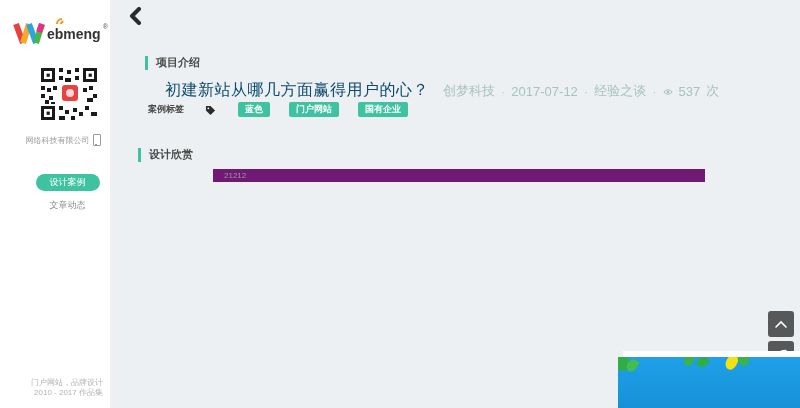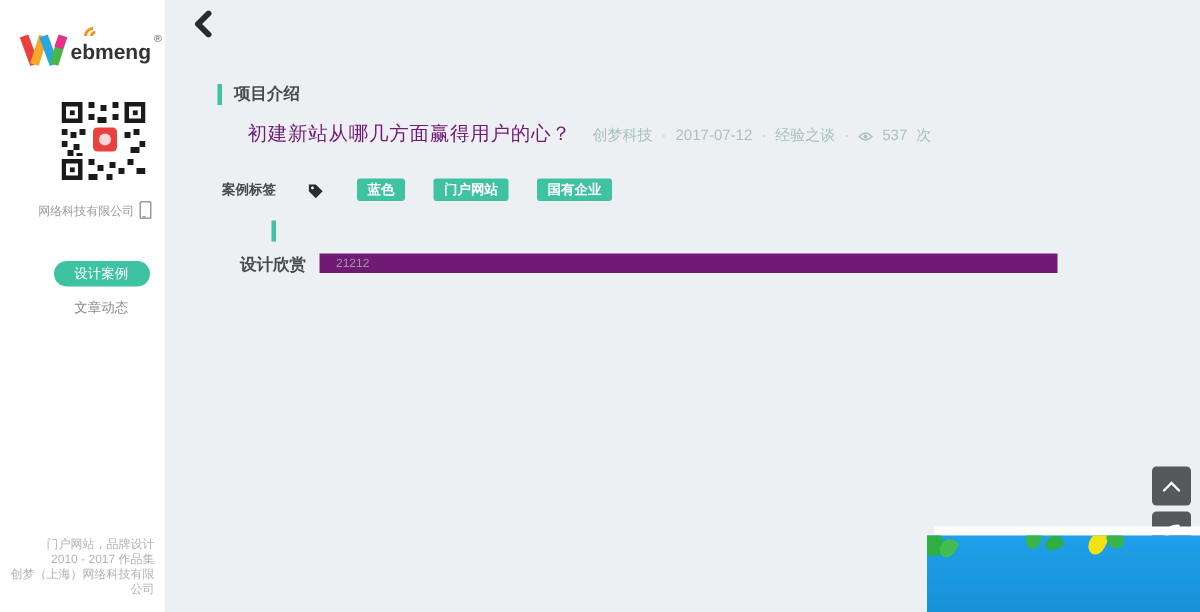--- a/index.html
+++ b/index.html
@@ -26,26 +26,26 @@
   .back{position:absolute;left:18px;top:7px;width:14px;height:18px;cursor:pointer;}
   .topbtns{position:absolute;left:37px;top:6px;display:flex;gap:5px;}
   .tbtn{background:#fff;border:1px solid #e3e3e3;border-radius:2px;font-size:8.5px;padding:0 9px;height:18px;line-height:18px;color:#666;cursor:pointer;}
   .tbtn.dim{color:#b9b9b9;}
 
   .sec{position:absolute;display:flex;align-items:center;gap:8px;}
   .sec-bar{width:3px;height:14px;background:#3fc2a1;}
   .sec-title{font-size:11px;font-weight:bold;color:#4a4a4a;}
 
   .title-row{position:absolute;left:55px;top:80px;display:flex;align-items:baseline;gap:14px;white-space:nowrap;}
-  .art-title{font-size:13px;color:#701a75;letter-spacing:0.5px;}
-  .meta{display:flex;align-items:center;gap:6px;font-size:10px;color:#a7c3ba;}
+  .art-title{font-size:16px;color:#0c4a6e;letter-spacing:0.5px;}
+  .meta{display:flex;align-items:center;gap:6px;font-size:13px;color:#a7c3ba;}
   .meta .dot{color:#bcd3cb;}
   .eye{position:relative;top:1px;}
 
-  .tags-row{position:absolute;left:38px;top:119px;display:flex;align-items:center;gap:19px;}
+  .tags-row{position:absolute;left:38px;top:102px;display:flex;align-items:center;gap:19px;}
   .tags-label{font-size:9px;font-weight:bold;color:#4a4a4a;margin-right:2px;}
   .tag-icon{position:relative;top:1px;margin-right:3px;}
   .tag{background:#3fc2a1;color:#fff;font-size:9px;padding:0 7px;height:15px;line-height:15px;border-radius:2px;cursor:pointer;font-weight:bold;}
 
   .content-bar{position:absolute;left:103px;top:169px;width:492px;height:13px;background:#701a75;font-size:8px;color:#999;line-height:13px;padding-left:11px;box-sizing:border-box;}
 
   .fab{position:absolute;width:26px;height:26px;background:#57585a;border-radius:3px;display:flex;align-items:center;justify-content:center;cursor:pointer;}
   .fab-up{left:658px;top:311px;}
   .fab-phone{left:658px;top:341px;}
 
@@ -129,21 +129,20 @@
     </div>
 
     <div class="nav">
       <div class="nav-pill">设计案例</div>
       <div class="nav-item">文章动态</div>
     </div>
 
     <div class="side-footer">
       <div>门户网站，品牌设计</div>
       <div>2010 - 2017 作品集</div>
-      <div>创梦（上海）网络科技有限公司</div>
     </div>
   </div>
 
   <div class="main">
 
     <svg class="back" viewBox="0 0 14 18">
       <path d="M11,2 L4,9 L11,16" stroke="#2b2b2b" stroke-width="4" fill="none" stroke-linecap="round" stroke-linejoin="round"></path>
     </svg>
 
 
@@ -174,21 +173,21 @@
       <span class="tags-label">案例标签</span>
       <svg class="tag-icon" width="11" height="11" viewBox="0 0 12 12">
         <path d="M1,1 L6,1 L11,6 L6,11 L1,6 Z" fill="#2b2b2b" transform="rotate(0 6 6)"></path>
         <circle cx="3.6" cy="3.6" r="1" fill="#fff"></circle>
       </svg>
       <span class="tag">蓝色</span>
       <span class="tag">门户网站</span>
       <span class="tag">国有企业</span>
     </div>
 
-    <div class="sec" style="left:50px;top:147px;flex-direction:column;">
+    <div class="sec" style="left:28px;top:147px;">
       <div class="sec-bar"></div>
       <div class="sec-title">设计欣赏</div>
     </div>
 
     <div class="content-bar">21212</div>
 
     <div class="fab fab-up">
       <svg width="14" height="9" viewBox="0 0 14 9">
         <path d="M2,7 L7,2 L12,7" stroke="#fff" stroke-width="1.6" fill="none" stroke-linecap="round"></path>
       </svg>

